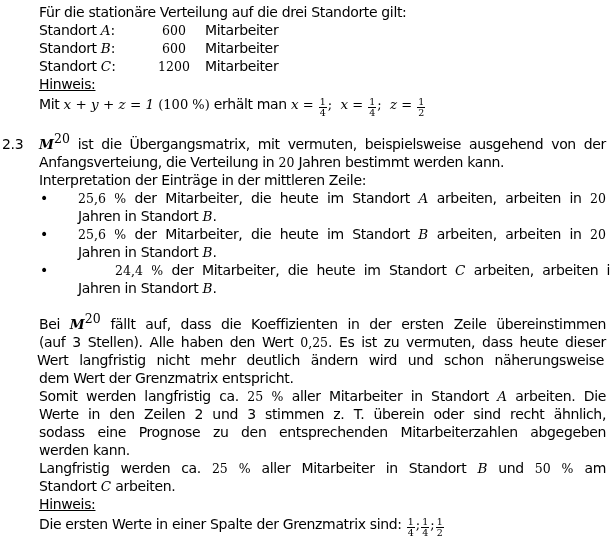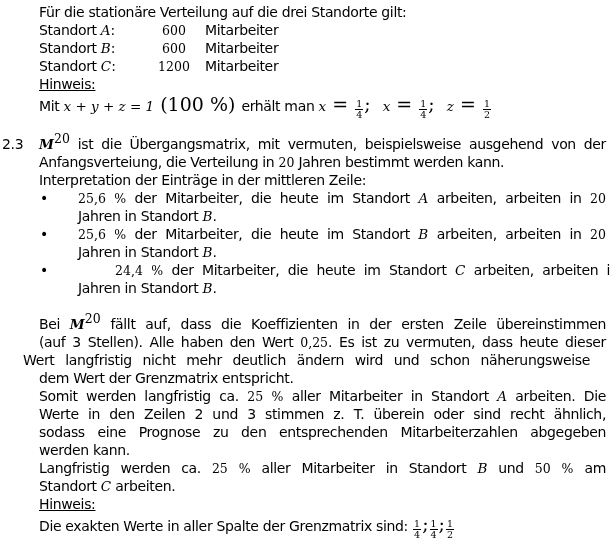--- a/index.html
+++ b/index.html
@@ -5,21 +5,21 @@
     html, body { margin: 0; padding: 0; background: #ffffff; }
     body {
       width: 610px; height: 542px; overflow: hidden; position: relative;
       font-family: "DejaVu Sans", sans-serif;
       font-size: 14px; color: #000000;
       letter-spacing: -0.35px;
     }
     .line { position: absolute; white-space: nowrap; line-height: 18px; height: 18px; }
     .just { white-space: normal; text-align: justify; text-align-last: justify; }
     .m { font-family: "DejaVu Serif", serif; font-style: italic; font-size: 13.5px; letter-spacing: 0; }
-    .mu { font-family: "DejaVu Serif", serif; font-size: 19px; letter-spacing: 0; }
+    .mu { font-family: "DejaVu Serif", serif; font-size: 13px; letter-spacing: 0; }
     .mb { font-family: "DejaVu Serif", serif; font-style: italic; font-weight: bold; font-size: 13.5px; letter-spacing: 0; }
     .num { font-family: "DejaVu Serif", serif; font-size: 12.5px; letter-spacing: 0; }
     sup { font-size: 9px; vertical-align: 6px; line-height: 0; }
     .frac { display: inline-block; vertical-align: -7px; text-align: center; font-family: "DejaVu Serif", serif; font-size: 9.5px; line-height: 10px; letter-spacing: 0; margin: 0 1px; }
     .frac .n { display: block; border-bottom: 1px solid #000; padding: 0 1px; }
     .frac .d { display: block; padding: 0 1px; }
     u { text-decoration: underline; }
     .bullet { position: absolute; left: 40px; font-size: 14px; }
     .col-label { display: inline-block; width: 108px; }
     .col-val { display: inline-block; width: 54px; text-align: center; }
@@ -55,24 +55,24 @@
 <div class="bullet line" style="top:225px;">•</div>
 <div class="line just" style="left:78px; top:225px; width:528px;"><span class="num">25,6 %</span><span> der Mitarbeiter, die heute im Standort </span><span class="m">B</span><span> arbeiten, arbeiten in </span><span class="num">20</span></div>
 <div class="line" style="left:78px; top:243px;"><span>Jahren in Standort </span><span class="m">B</span><span>.</span></div>
 
 <div class="bullet line" style="top:261px;">•</div>
 <div class="line just" style="left:78px; top:261px; width:528px;margin-left:37px;"><span class="num">24,4 %</span><span> der Mitarbeiter, die heute im Standort </span><span class="m">C</span><span> arbeiten, arbeiten in </span><span class="num">20</span></div>
 <div class="line" style="left:78px; top:279px;"><span>Jahren in Standort </span><span class="m">B</span><span>.</span></div>
 
 <div class="line just" style="left:39px; top:315px; width:567px;"><span>Bei </span><span class="mb">M</span><sup class="num">20</sup><span> fällt auf, dass die Koeffizienten in der ersten Zeile übereinstimmen</span></div>
 <div class="line just" style="left:39px; top:333px; width:567px;"><span>(auf 3 Stellen). Alle haben den Wert </span><span class="num">0,25</span><span>. Es ist zu vermuten, dass heute dieser</span></div>
-<div class="line just" style="left:23px; top:351px; width:567px;">Wert langfristig nicht mehr deutlich ändern wird und schon näherungsweise</div>
+<div class="line just" style="left:37px; top:351px; width:567px;">Wert langfristig nicht mehr deutlich ändern wird und schon näherungsweise</div>
 <div class="line" style="left:39px; top:369px;">dem Wert der Grenzmatrix entspricht.</div>
 
 <div class="line just" style="left:39px; top:387px; width:567px;"><span>Somit werden langfristig ca. </span><span class="num">25 %</span><span> aller Mitarbeiter in Standort </span><span class="m">A</span><span> arbeiten. Die</span></div>
 <div class="line just" style="left:39px; top:405px; width:567px;">Werte in den Zeilen 2 und 3 stimmen z. T. überein oder sind recht ähnlich,</div>
 <div class="line just" style="left:39px; top:423px; width:567px;">sodass eine Prognose zu den entsprechenden Mitarbeiterzahlen abgegeben</div>
 <div class="line" style="left:39px; top:441px;">werden kann.</div>
 
 <div class="line just" style="left:39px; top:459px; width:567px;"><span>Langfristig werden ca. </span><span class="num">25 %</span><span> aller Mitarbeiter in Standort </span><span class="m">B</span><span> und </span><span class="num">50 %</span><span> am</span></div>
 <div class="line" style="left:39px; top:477px;"><span>Standort </span><span class="m">C</span><span> arbeiten.</span></div>
 <div class="line" style="left:39px; top:495px;"><u>Hinweis:</u></div>
-<div class="line" style="left:39px; top:515px;"><span>Die exakten Werte in aller Spalte der Grenzmatrix sind: </span><span class="frac"><span class="n">1</span><span class="d">4</span></span><span class="mu">;</span><span class="frac"><span class="n">1</span><span class="d">4</span></span><span class="mu">;</span><span class="frac"><span class="n">1</span><span class="d">2</span></span></div>
+<div class="line" style="left:39px; top:515px;"><span>Die ersten Werte in einer Spalte der Grenzmatrix sind: </span><span class="frac"><span class="n">1</span><span class="d">4</span></span><span class="mu">;</span><span class="frac"><span class="n">1</span><span class="d">4</span></span><span class="mu">;</span><span class="frac"><span class="n">1</span><span class="d">2</span></span></div>
 
 </body></html>

